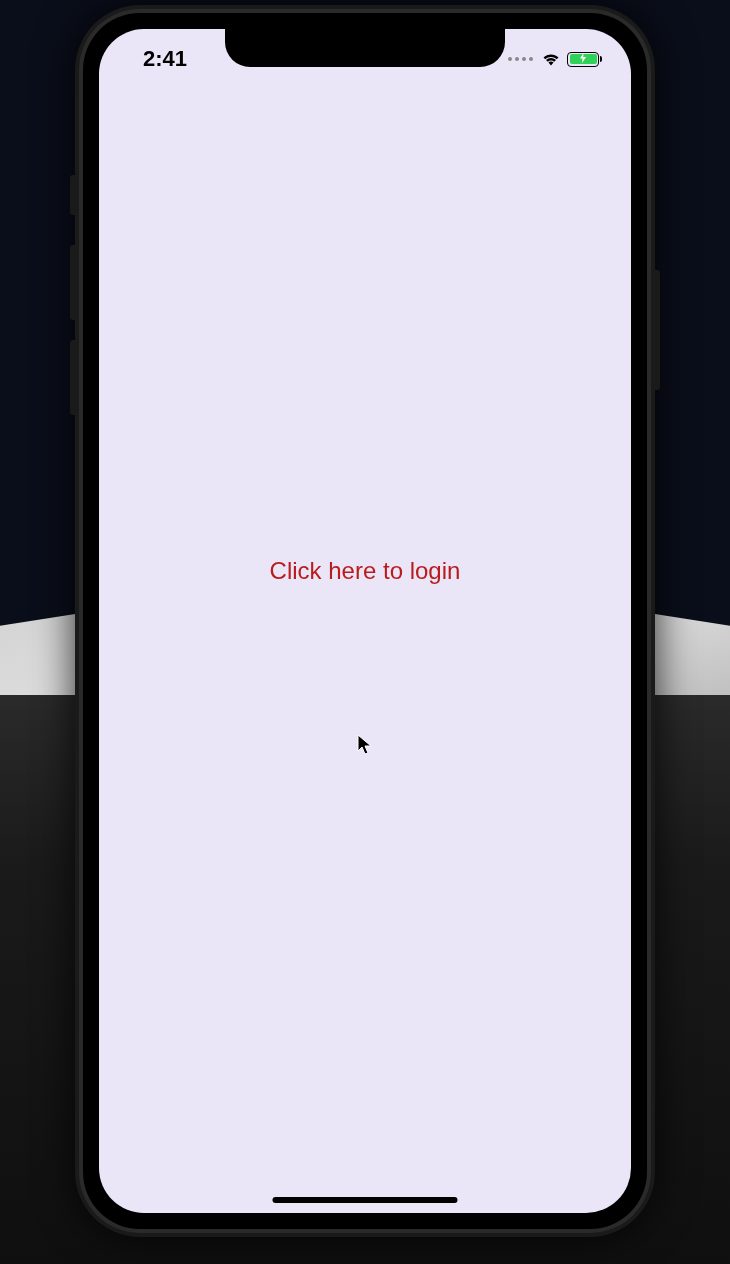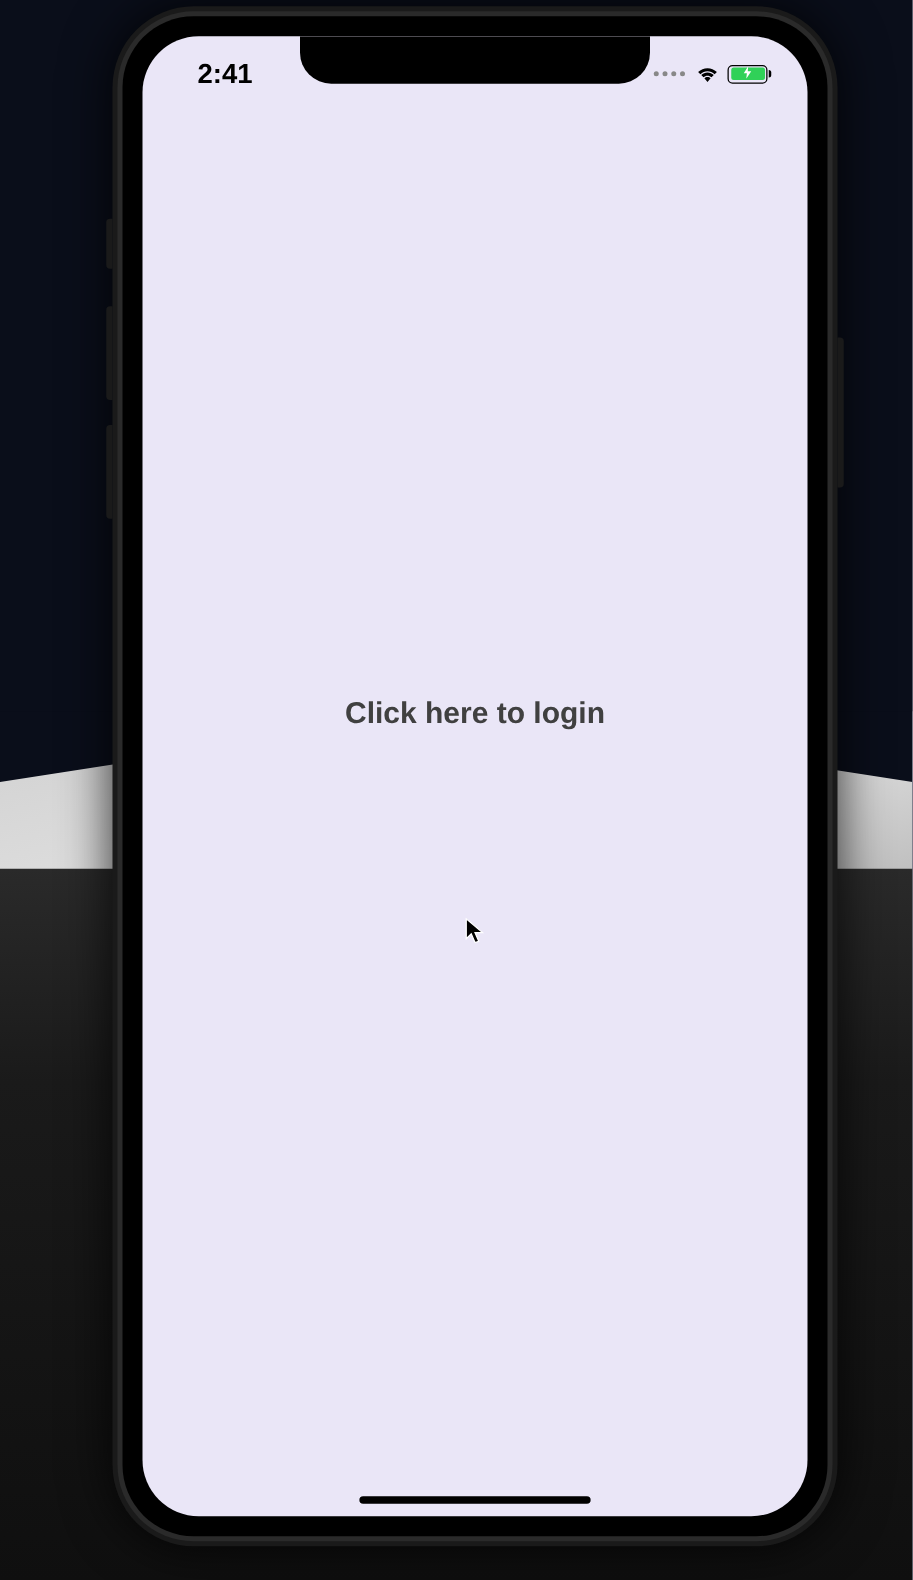--- a/index.html
+++ b/index.html
@@ -41,21 +41,21 @@
       top: 55%;
       left: 0;
       right: 0;
       bottom: 0;
       background: linear-gradient(to bottom, #2a2a2a 0%, #1a1a1a 30%, #0f0f0f 100%);
     }
 
     
     .phone {
       position: absolute;
-      left: 90px;
+      left: 75px;
       top: 5px;
       width: 580px;
       height: 1232px;
       background: #1a1a1a;
       border-radius: 65px;
       box-shadow: 0 0 40px rgba(0,0,0,0.8);
     }
 
     .phone-inner-border {
       position: absolute;
@@ -223,23 +223,23 @@
     
     .content {
       position: absolute;
       inset: 0;
       display: flex;
       align-items: center;
       justify-content: center;
     }
 
     .login-button {
-      color: #404040;
+      color: #b91c1c;
       font-size: 24px;
-      font-weight: 700;
+      font-weight: 400;
       background: none;
       border: none;
       cursor: pointer;
       margin-top: -100px;
     }
 
     
     .cursor {
       position: absolute;
       top: 705px;

